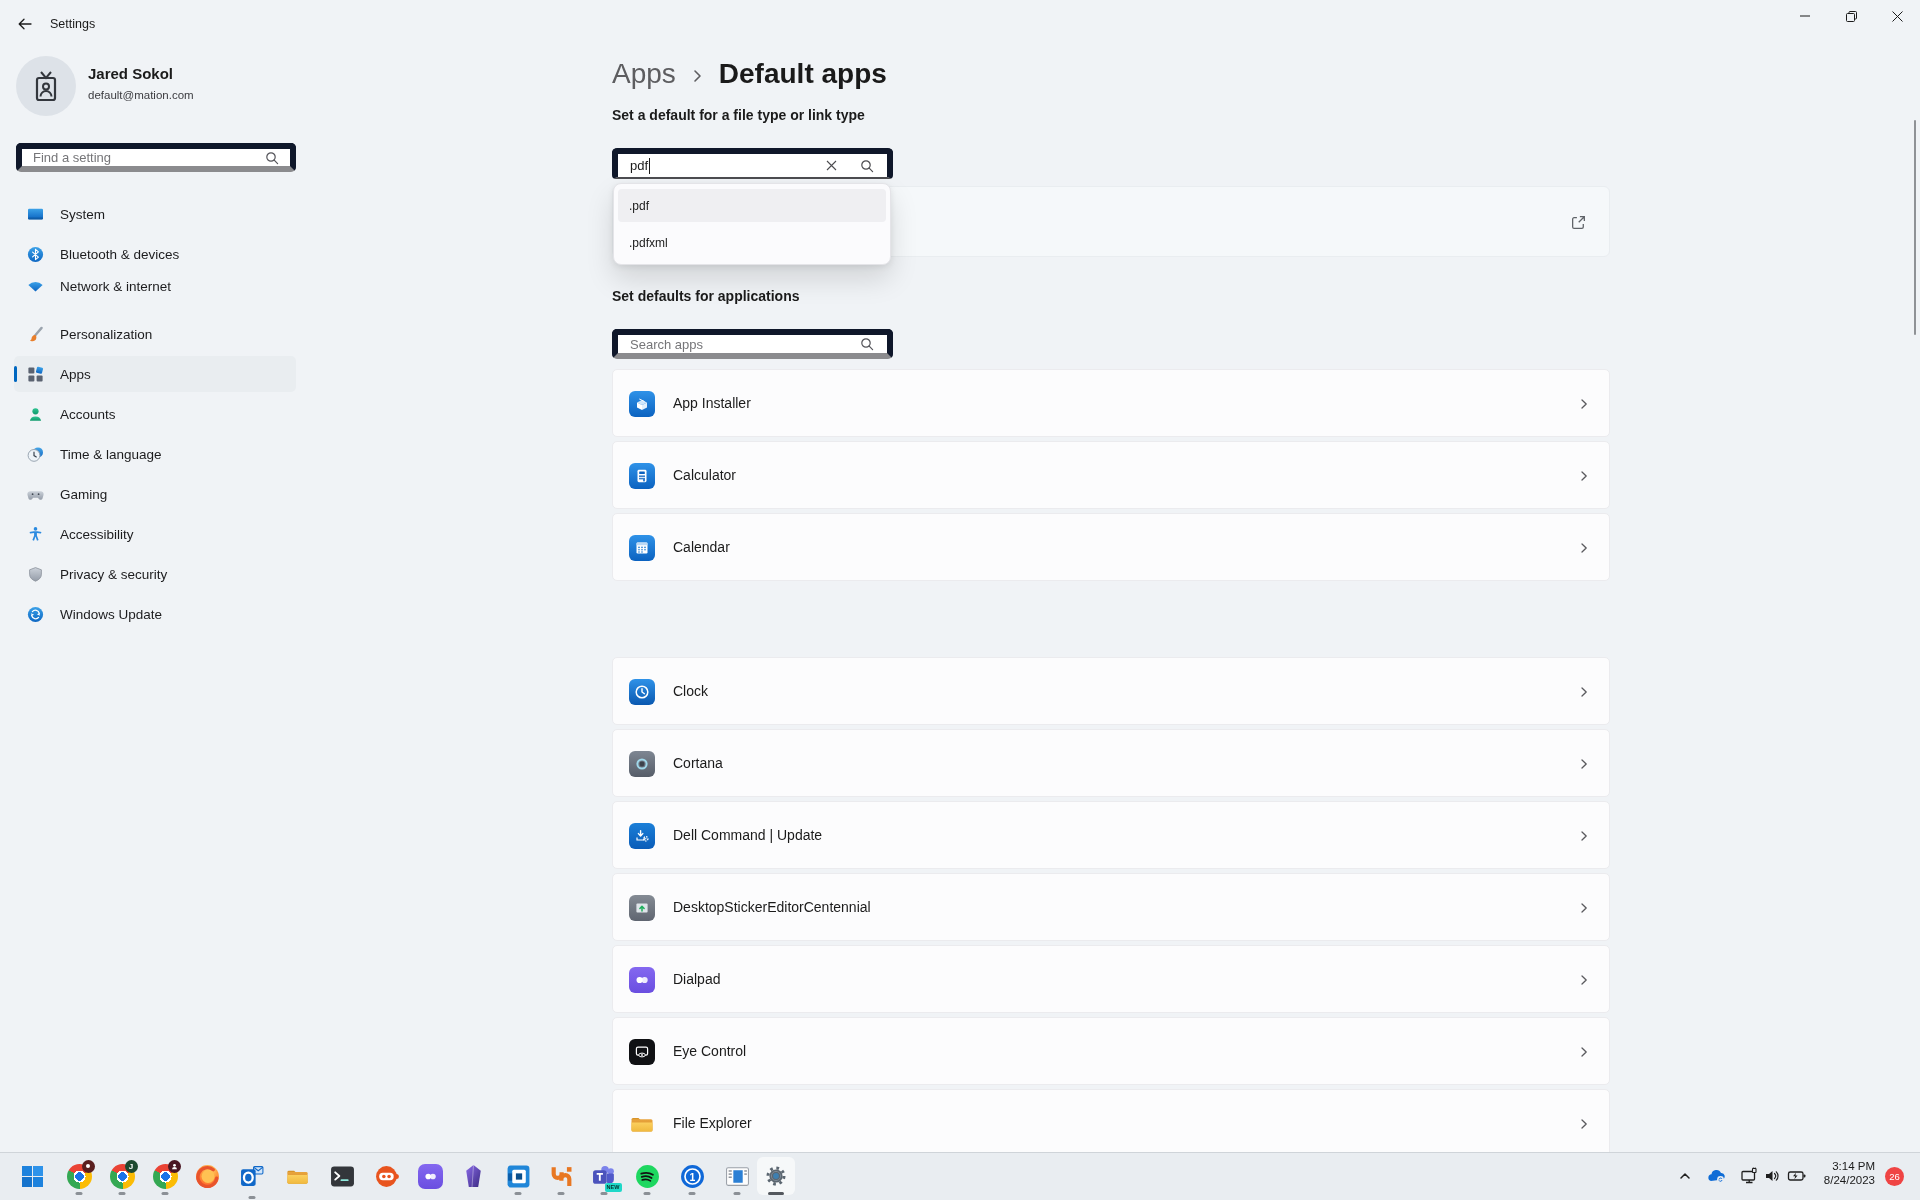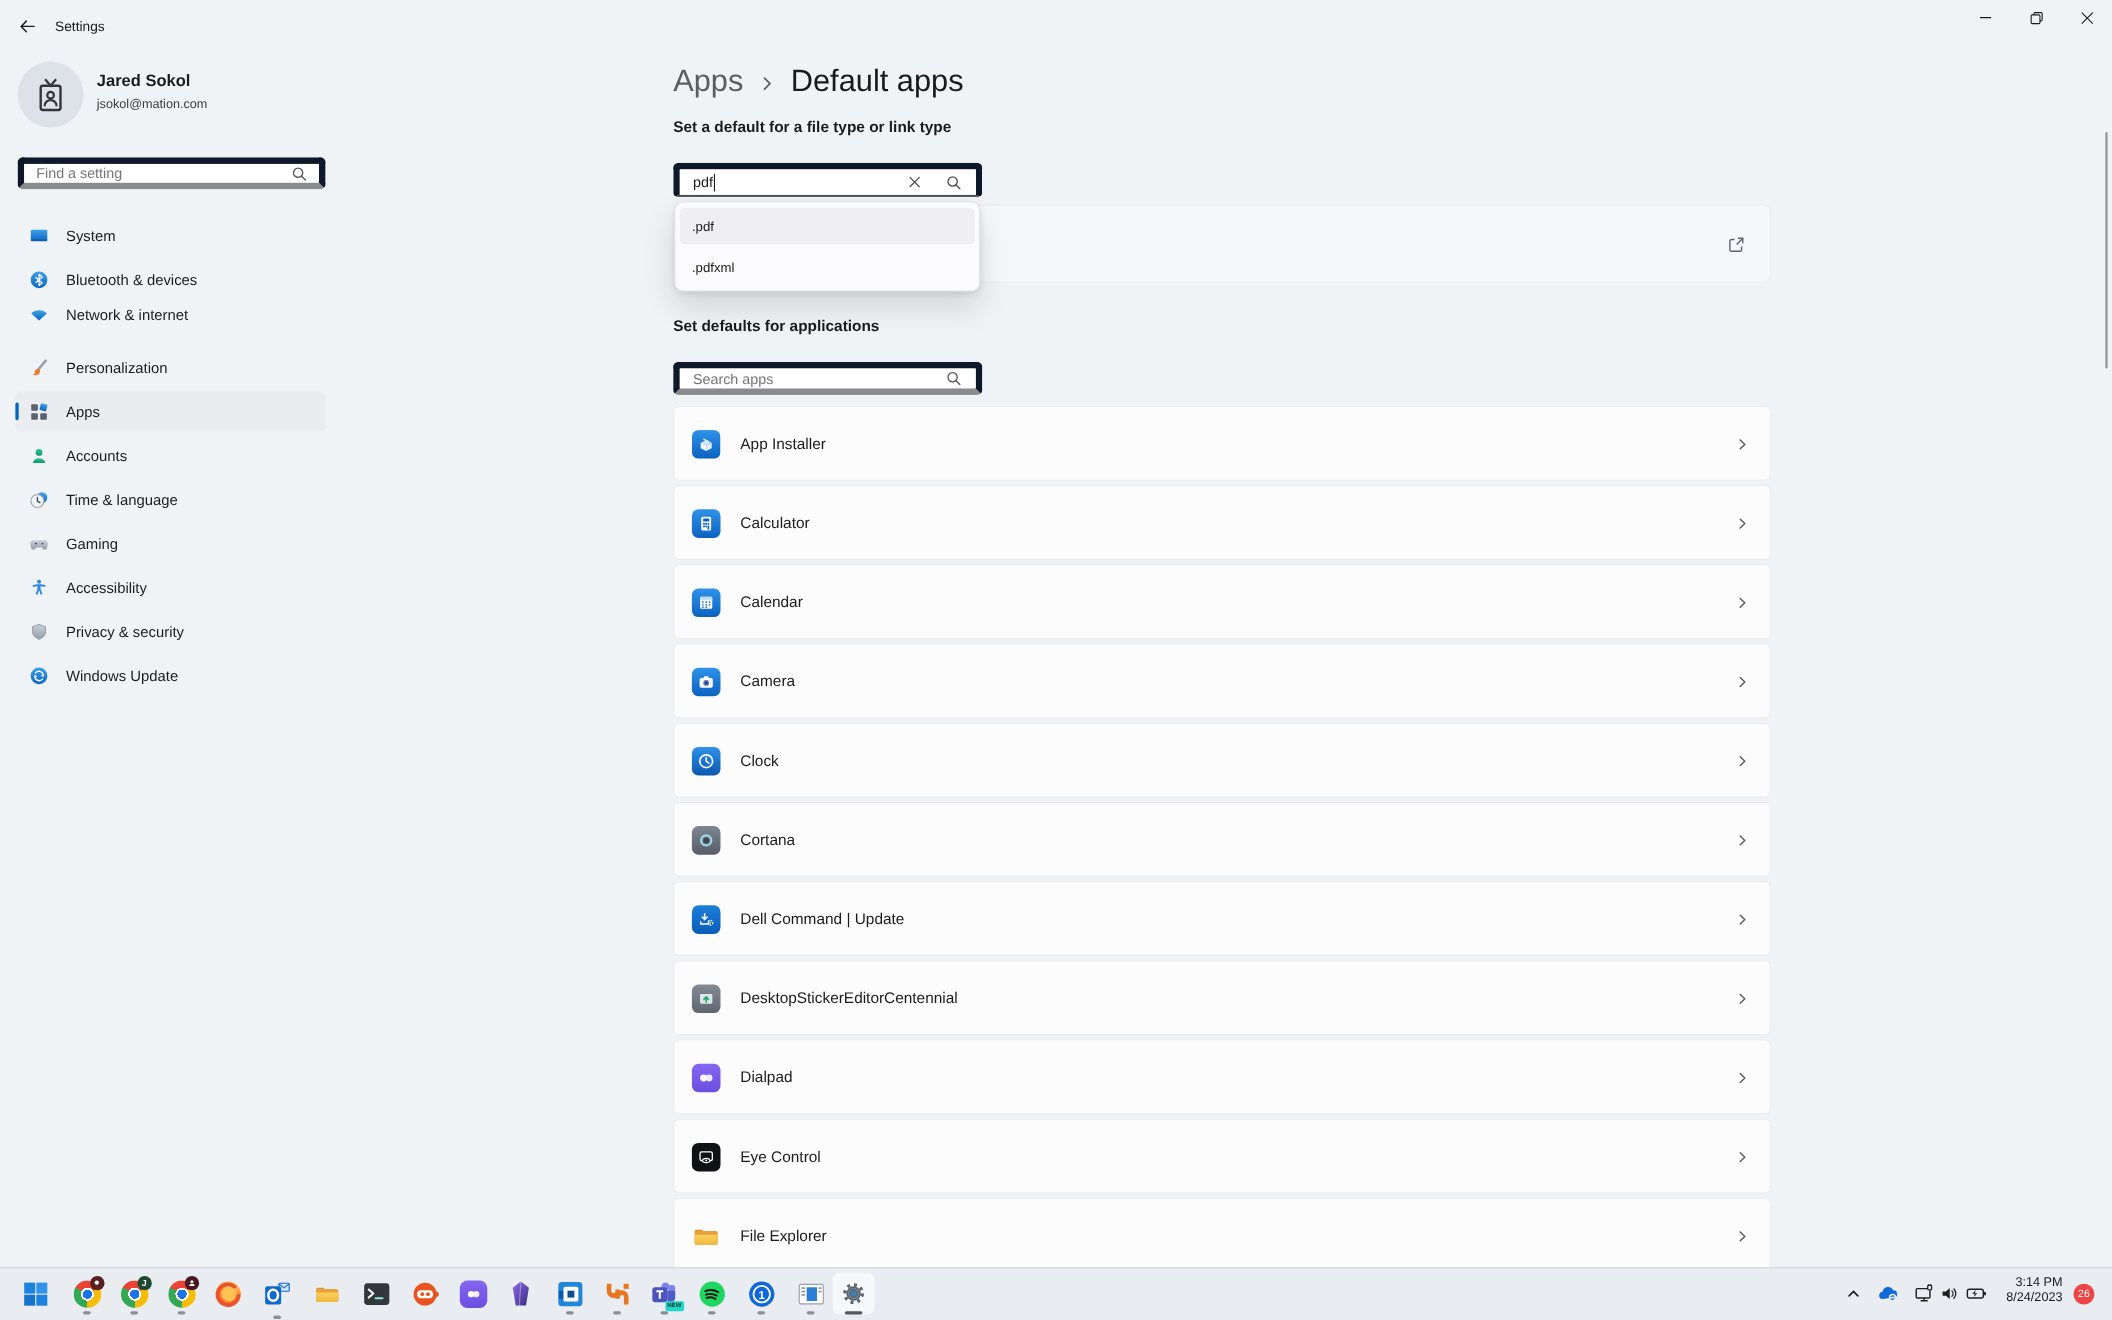--- a/index.html
+++ b/index.html
@@ -95,21 +95,21 @@
 <div class="abs" style="left:0;top:48px;width:300px;height:1104px">
   <div class="abs" style="left:16px;top:8px;width:60px;height:60px;border-radius:50%;background:#dde2e8;display:flex;align-items:center;justify-content:center">
     <svg width="34" height="34" viewBox="0 0 34 34">
         <path d="M12 3 L17 9 L22 3" fill="none" stroke="#33373d" stroke-width="2"></path>
         <rect x="8" y="9" width="18" height="22" rx="2" fill="none" stroke="#33373d" stroke-width="2.2"></rect>
         <circle cx="17" cy="17.5" r="3" fill="none" stroke="#33373d" stroke-width="2"></circle>
         <path d="M11.5 27.5 a5.5 5.5 0 0 1 11 0" fill="none" stroke="#33373d" stroke-width="2"></path>
       </svg>
   </div>
   <div class="abs" style="left:88px;top:17px;font-size:15px;font-weight:bold">Jared Sokol</div>
-  <div class="abs" style="left:88px;top:41px;font-size:11.5px;color:#3c3c40">jsokol@mation.com</div>
+  <div class="abs" style="left:88px;top:41px;font-size:11.5px;color:#3c3c40">default@mation.com</div>
 
   <div class="searchbox" style="left:16px;top:95px;width:280px;height:29px;border-bottom-color:#8b8b8e">
     <span style="padding-left:11px;color:#757578">Find a setting</span>
     <svg width="14" height="14" viewBox="0 0 14 14" style="position:absolute;right:11px">
         <circle cx="6" cy="6" r="4.2" fill="none" stroke="#54545a" stroke-width="1.2"></circle>
         <path d="M9.2 9.2 L12.6 12.6" stroke="#54545a" stroke-width="1.2" stroke-linecap="round"></path>
       </svg>
   </div>
 
   <div class="navitem" style="top:148px">
@@ -195,21 +195,21 @@
   </div>
 </div>
 
 <div class="abs" style="left:300px;top:0;width:1620px;height:1152px">
 
   <div class="abs" style="left:312px;top:53px;height:42px;display:flex;align-items:center;gap:15px">
     <span style="font-size:28px;color:#5d5d60">Apps</span>
     <svg width="13" height="16" viewBox="0 0 13 16" style="margin-top:3px">
         <path d="M4 3 l5 5 -5 5" fill="none" stroke="#5d5d60" stroke-width="1.6" stroke-linecap="round" stroke-linejoin="round"></path>
       </svg>
-    <span style="font-size:28px;font-weight:400;color:#1a1a1a">Default apps</span>
+    <span style="font-size:28px;font-weight:700;color:#1a1a1a">Default apps</span>
   </div>
 
   <div class="abs" style="left:312px;top:107px;font-size:14px;font-weight:600">Set a default for a file type or link type</div>
 
   <div class="abs" style="left:312px;top:186px;width:998px;height:71px;background:#f5f8fa;border:1px solid #e9edf0;border-radius:6px">
     <svg width="17" height="17" viewBox="0 0 16 16" style="position:absolute;right:22px;top:27px">
         <path d="M6.5 3.5 H3.8 A1.3 1.3 0 0 0 2.5 4.8 V12.2 A1.3 1.3 0 0 0 3.8 13.5 H11.2 A1.3 1.3 0 0 0 12.5 12.2 V9.5" fill="none" stroke="#5f6368" stroke-width="1.2"></path>
         <path d="M8.2 7.8 L13.2 2.8 M9.3 2.5 H13.5 V6.7" fill="none" stroke="#5f6368" stroke-width="1.2"></path>
       </svg>
   </div>
@@ -292,34 +292,20 @@
             <circle cx="5" cy="12" r="0.8"></circle>
             <circle cx="8" cy="12" r="0.8"></circle>
           </g>
         </svg>
     </span>
     <span class="rlabel">Calendar</span>
     <svg class="chev" width="12" height="12" viewBox="0 0 12 12">
         <path d="M4 2 L8.2 6 L4 10" fill="none" stroke="#5a5a5e" stroke-width="1.3" stroke-linecap="round" stroke-linejoin="round"></path>
       </svg>
   </div>
-  <div class="row" style="left:312px;top:585px">
-    <span class="tile" style="background:linear-gradient(#2f92e8,#0b62c0)">
-      <svg width="16" height="16" viewBox="0 0 16 16">
-          <path d="M5.4 4.6 L6.4 2.8 H9.6 L10.6 4.6z" fill="#fff"></path>
-          <rect x="2" y="4.4" width="12" height="8.8" rx="1.6" fill="#fff"></rect>
-          <circle cx="8" cy="8.8" r="2.7" fill="#5b79c8"></circle>
-          <circle cx="8" cy="8.8" r="1.4" fill="#2b3f7a"></circle>
-        </svg>
-    </span>
-    <span class="rlabel">Camera</span>
-    <svg class="chev" width="12" height="12" viewBox="0 0 12 12">
-        <path d="M4 2 L8.2 6 L4 10" fill="none" stroke="#5a5a5e" stroke-width="1.3" stroke-linecap="round" stroke-linejoin="round"></path>
-      </svg>
-  </div>
   <div class="row" style="left:312px;top:657px">
     <span class="tile" style="background:linear-gradient(#2f92e8,#0a58b0)">
       <svg width="16" height="16" viewBox="0 0 16 16">
           <circle cx="8" cy="8" r="5.8" fill="none" stroke="#fff" stroke-width="1.5"></circle>
           <path d="M8 4.8 V8 L10.4 9.7" stroke="#fff" stroke-width="1.4" fill="none" stroke-linecap="round"></path>
         </svg>
     </span>
     <span class="rlabel">Clock</span>
     <svg class="chev" width="12" height="12" viewBox="0 0 12 12">
         <path d="M4 2 L8.2 6 L4 10" fill="none" stroke="#5a5a5e" stroke-width="1.3" stroke-linecap="round" stroke-linejoin="round"></path>

